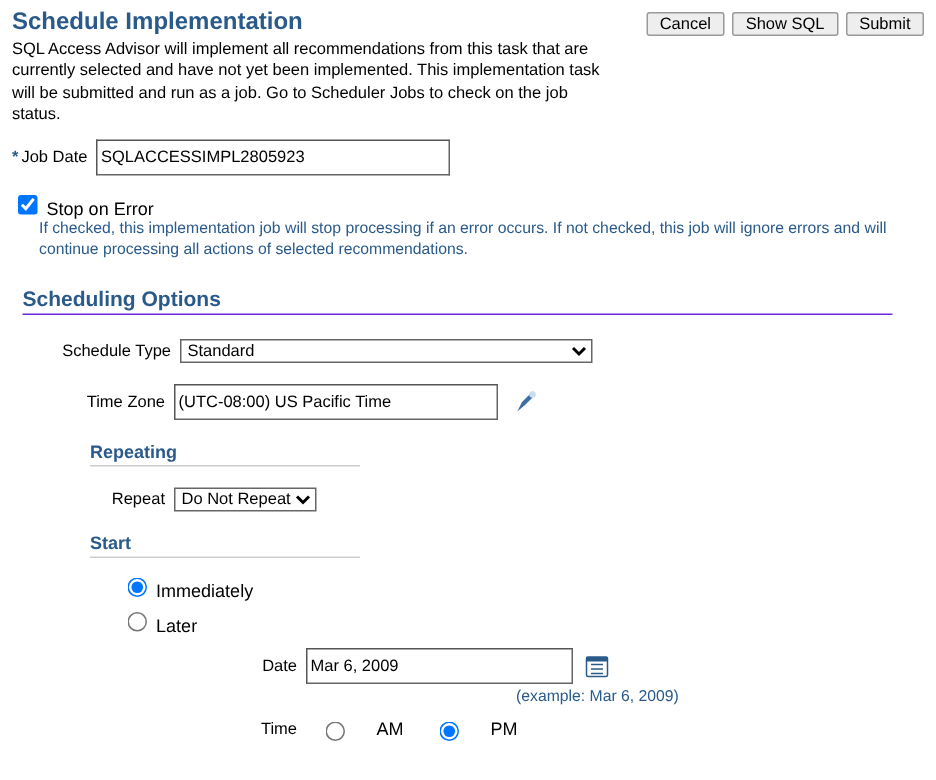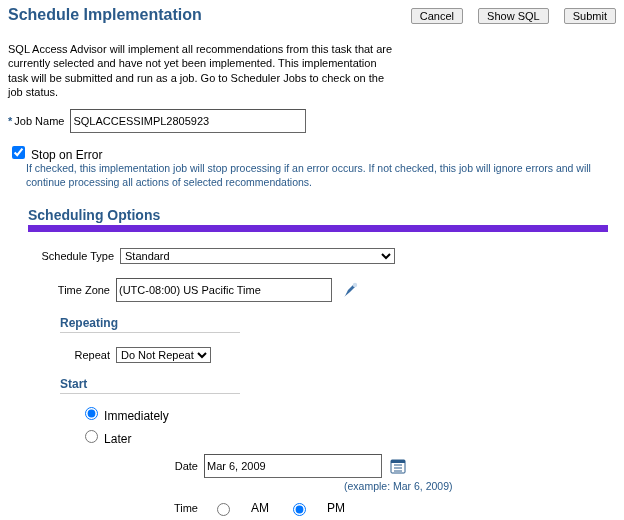--- a/index.html
+++ b/index.html
@@ -13,40 +13,40 @@
   }
   .header-row {
     display: flex;
     justify-content: space-between;
     align-items: flex-start;
   }
   h1.page-title {
     color: #2a5a8a;
     font-size: 16px;
     font-weight: bold;
-    margin: 2px 0 18px 0;
+    margin: 2px 0 2px 0;
   }
   .intro {
     font-size: 11px;
     line-height: 1.3;
     max-width: 400px;
     margin-bottom: 6px;
   }
   .btn-row {
     white-space: nowrap;
     padding-top: 4px;
   }
   button.oem-btn {
     font-family: Arial;
     font-size: 11px;
     background: #eee;
     border: 1px solid #999;
     border-radius: 2px;
     padding: 1px 8px;
-    margin-left: 12px;
+    margin-left: 2px;
     cursor: pointer;
   }
   .field-row {
     display: flex;
     align-items: center;
     margin: 4px 0;
   }
   .req {
     color: #2a5a8a;
     font-weight: bold;
@@ -77,22 +77,22 @@
     color: #2a5a8a;
     font-size: 10.5px;
     margin-left: 18px;
     line-height: 1.3;
     max-width: 590px;
   }
   h2.section-title {
     color: #2a5a8a;
     font-size: 14px;
     font-weight: bold;
-    margin: 18px 0 4px 20px;
-    border-bottom: 7px solid #6d28d9;
+    margin: 18px 0 4px 7px;
+    border-bottom: 1px solid #6d28d9;
     padding-bottom: 2px;
     width: 580px;
   }
   .indent-1 { margin-left: 16px; margin-top: 16px; }
   .indent-2 { margin-left: 36px; }
   .indent-3 { margin-left: 52px; }
   select {
     font-family: Arial;
     font-size: 11px;
     border: 1px solid #666;
@@ -148,21 +148,21 @@
   </div>
   <div class="btn-row">
     <button class="oem-btn">Cancel</button>
     <button class="oem-btn">Show SQL</button>
     <button class="oem-btn">Submit</button>
   </div>
 </div>
 
 <div class="field-row">
   <span class="req">*</span>
-  <span class="field-label">Job Name</span>
+  <span class="field-label">Job Date</span>
   <input type="text" style="width: 230px;" value="SQLACCESSIMPL2805923">
 </div>
 
 <div class="checkbox-row">
   <input type="checkbox" checked="" style="">
   <label>Stop on Error</label>
   <div class="help-text">If checked, this implementation job will stop processing if an error occurs. If not checked, this job will ignore errors and will continue processing all actions of selected recommendations.</div>
 </div>
 
 <h2 class="section-title">Scheduling Options</h2>

